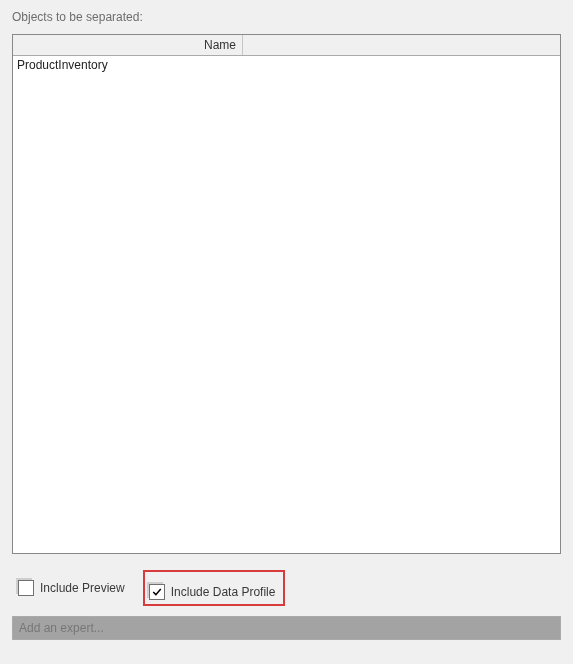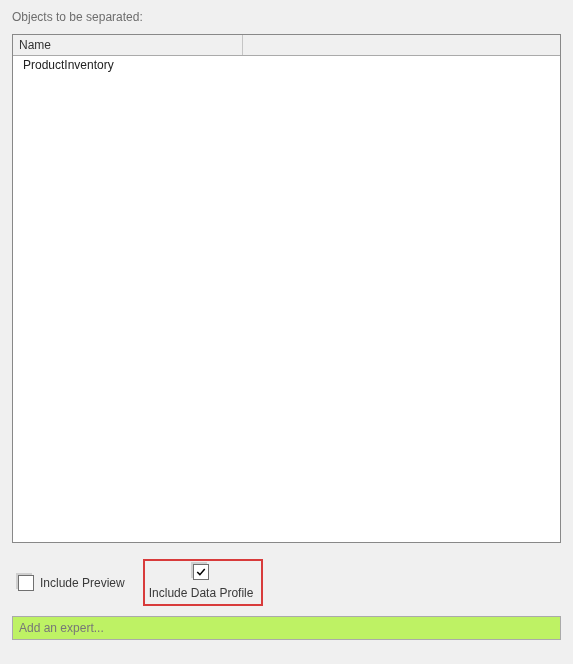--- a/index.html
+++ b/index.html
@@ -38,34 +38,35 @@
     .table-header {
       display: flex;
       background: #f0f0f0;
       border-bottom: 1px solid #aaa;
     }
     .col {
       padding: 3px 6px;
       font-size: 12px;
       color: #333;
       border-right: 1px solid #c5c5c5;
+      text-align: right;
     }
     .col-name {
       width: 230px;
     }
     .col-rest {
       flex: 1;
       border-right: none;
     }
     .table-body {
       flex: 1;
       overflow: auto;
     }
     .row {
-      padding: 2px 10px;
+      padding: 2px 4px;
       font-size: 12px;
       color: #222;
     }
     .checkbox-row {
       display: flex;
       align-items: center;
       gap: 12px;
       margin-top: 16px;
       margin-bottom: 10px;
     }
@@ -104,27 +105,26 @@
       width: 12px;
       height: 12px;
       display: block;
     }
     .cb-label {
       font-size: 12px;
       color: #3a3a3a;
     }
     .highlight-box {
       border: 2px solid #d83b3b;
-      padding: 3px 8px 4px 4px;
-      flex-direction: column;
+      padding: 12px 8px 4px 4px;
     }
     .text-input {
       width: 100%;
       border: 1px solid #aaa;
-      background: #bef264;
+      background: #a3a3a3;
       padding: 4px 6px;
       font-size: 12px;
       font-family: inherit;
       color: #333;
       margin-bottom: 14px;
     }
     .text-input::placeholder {
       color: #777;
     }
     .text-input.last {

